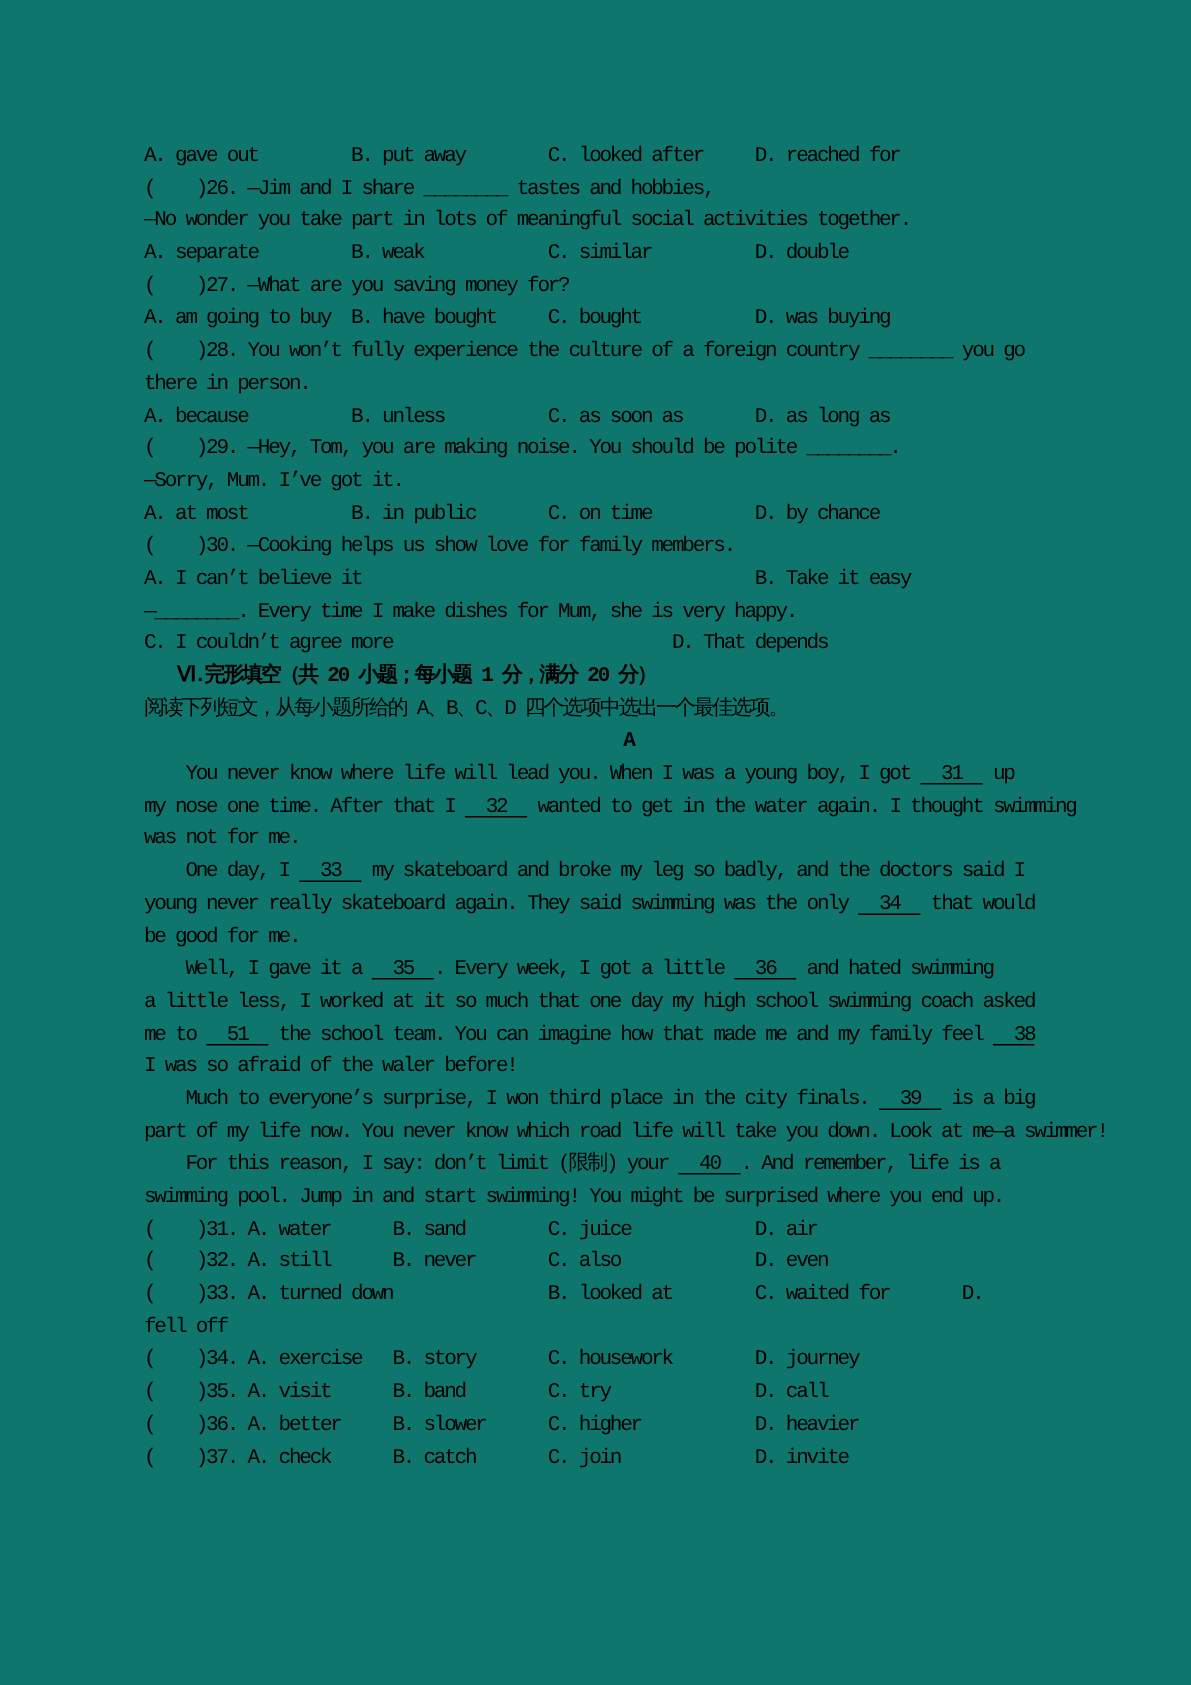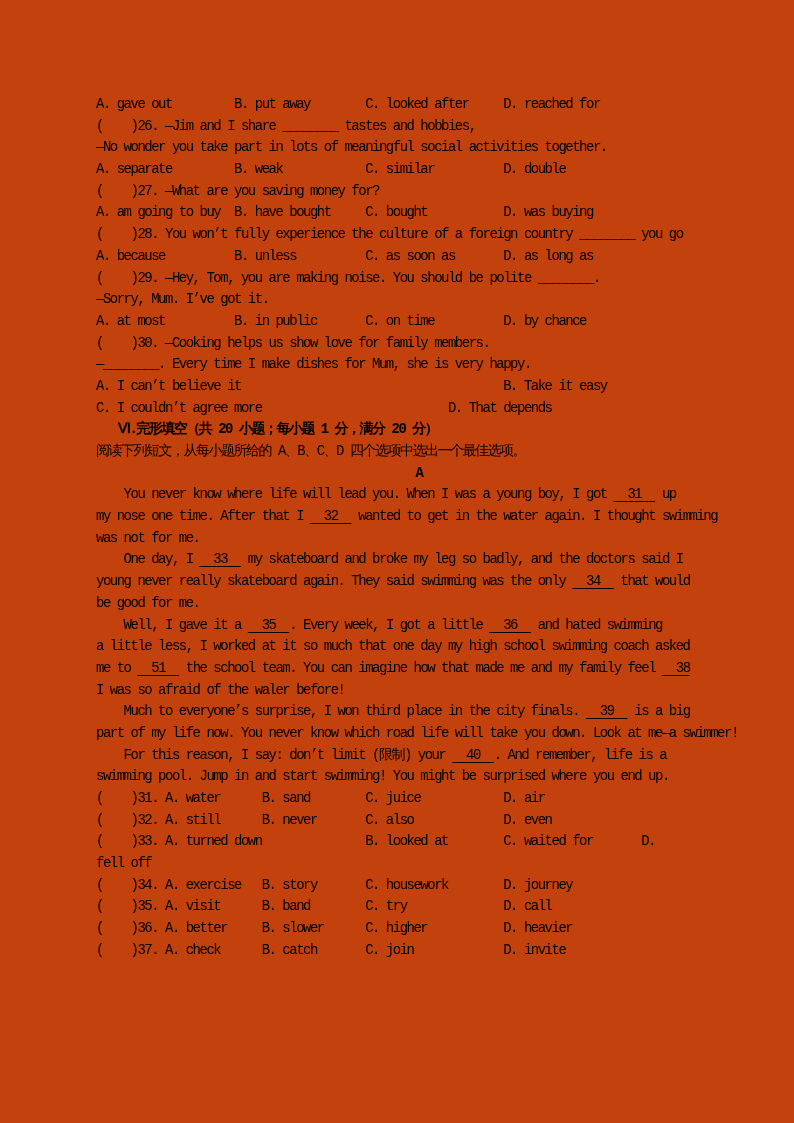--- a/index.html
+++ b/index.html
@@ -4,21 +4,21 @@
 <style>
   html, body {
     margin: 0;
     padding: 0;
     background: #ffffff;
   }
   .page {
     position: relative;
     width: 794px;
     height: 1123px;
-    background: #c2410c;
+    background: #0f766e;
     box-sizing: border-box;
     padding: 94px 0 0 96px;
     overflow: hidden;
     font-family: "Liberation Mono", "DejaVu Sans Mono", monospace;
     font-size: 14px;
     letter-spacing: -1.5px;
     color: #000000;
   }
   .line {
     white-space: pre;
@@ -43,27 +43,28 @@
 <body>
 
 <div class="page">
     <div class="line"><span>A. gave out         B. put away        C. looked after     D. reached for</span></div>
     <div class="line"><span>(    )26. —Jim and I share ________ tastes and hobbies,</span></div>
     <div class="line"><span>—No wonder you take part in lots of meaningful social activities together.</span></div>
     <div class="line"><span>A. separate         B. weak            C. similar          D. double</span></div>
     <div class="line"><span>(    )27. —What are you saving money for?</span></div>
     <div class="line"><span>A. am going to buy  B. have bought     C. bought           D. was buying</span></div>
     <div class="line"><span>(    )28. You won’t fully experience the culture of a foreign country ________ you go</span></div>
+    <div class="line"><span>there in person.</span></div>
     <div class="line"><span>A. because          B. unless          C. as soon as       D. as long as</span></div>
     <div class="line"><span>(    )29. —Hey, Tom, you are making noise. You should be polite ________.</span></div>
     <div class="line"><span>—Sorry, Mum. I’ve got it.</span></div>
     <div class="line"><span>A. at most          B. in public       C. on time          D. by chance</span></div>
     <div class="line"><span>(    )30. —Cooking helps us show love for family members.</span></div>
+    <div class="line"><span>A. I can’t believe it                                      B. Take it easy</span></div>
     <div class="line"><span>—________. Every time I make dishes for Mum, she is very happy.</span></div>
-    <div class="line"><span>A. I can’t believe it                                      B. Take it easy</span></div>
     <div class="line"><span>C. I couldn’t agree more                           D. That depends</span></div>
     <div class="line bold"><span>Ⅵ.完形填空（共 20 小题；每小题 1 分，满分 20 分）</span></div>
     <div class="line"><span>阅读下列短文，从每小题所给的 A、B、C、D 四个选项中选出一个最佳选项。</span></div>
     <div class="line bold center"><span>A</span></div>
     <div class="line"><span>    You never know where life will lead you. When I was a young boy, I got </span><span class="blank-underline">  31  </span><span> up</span></div>
     <div class="line"><span>my nose one time. After that I </span><span class="blank-underline">  32  </span><span> wanted to get in the water again. I thought swimming</span></div>
     <div class="line"><span>was not for me.</span></div>
     <div class="line"><span>    One day, I </span><span class="blank-underline">  33  </span><span> my skateboard and broke my leg so badly, and the doctors said I</span></div>
     <div class="line"><span>young never really skateboard again. They said swimming was the only </span><span class="blank-underline">  34  </span><span> that would</span></div>
     <div class="line"><span>be good for me.</span></div>

